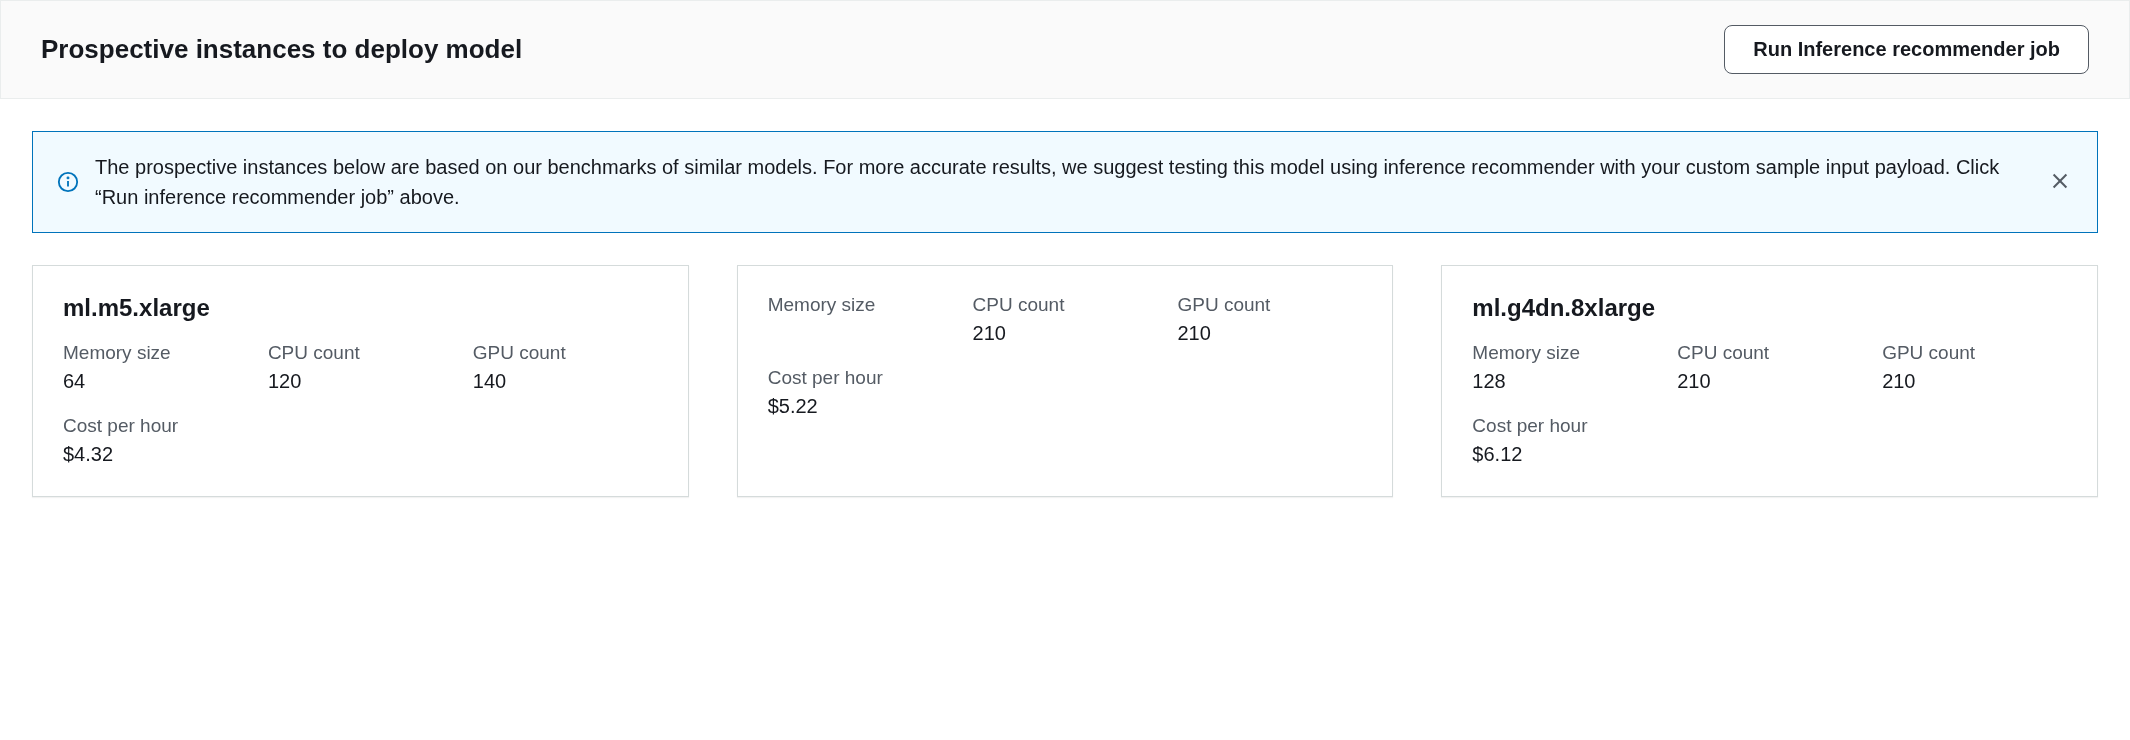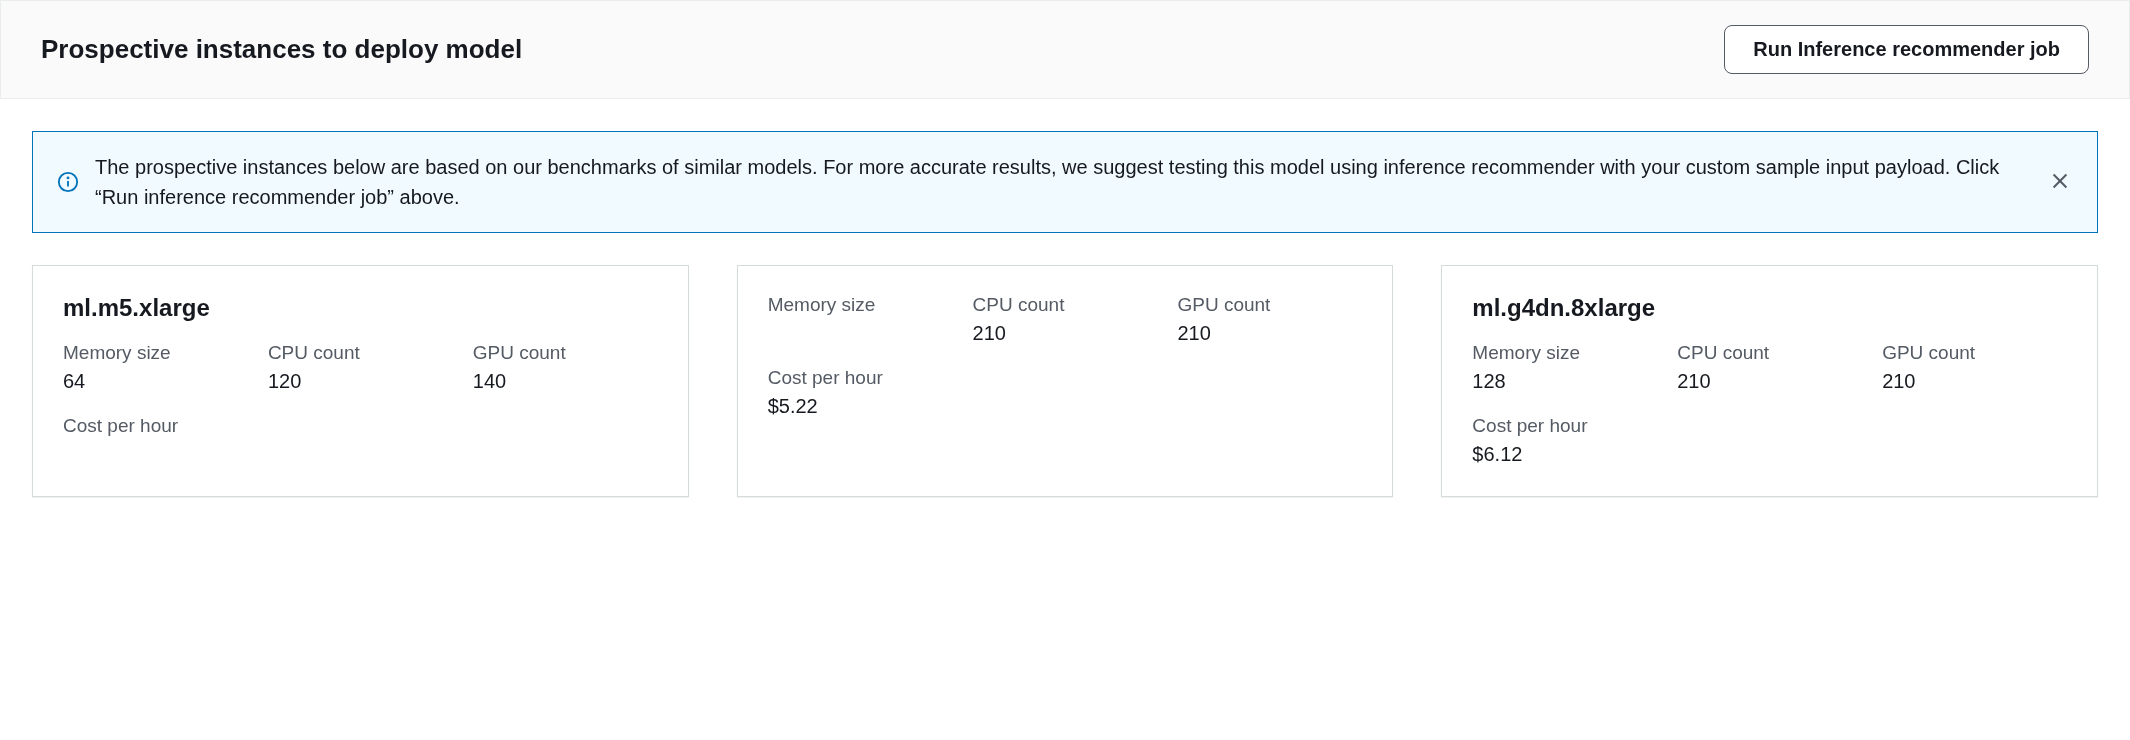--- a/index.html
+++ b/index.html
@@ -159,20 +159,21 @@
           <div>
             <div class="spec-label">CPU count</div>
             <div class="spec-value">120</div>
           </div>
           <div>
             <div class="spec-label">GPU count</div>
             <div class="spec-value">140</div>
           </div>
           <div>
             <div class="spec-label">Cost per hour</div>
+            <div class="spec-value">$4.32</div>
           </div>
         </div>
       </div>
 
       <div class="instance-card">
         <div class="spec-grid">
           <div>
             <div class="spec-label">Memory size</div>
           </div>
           <div>

